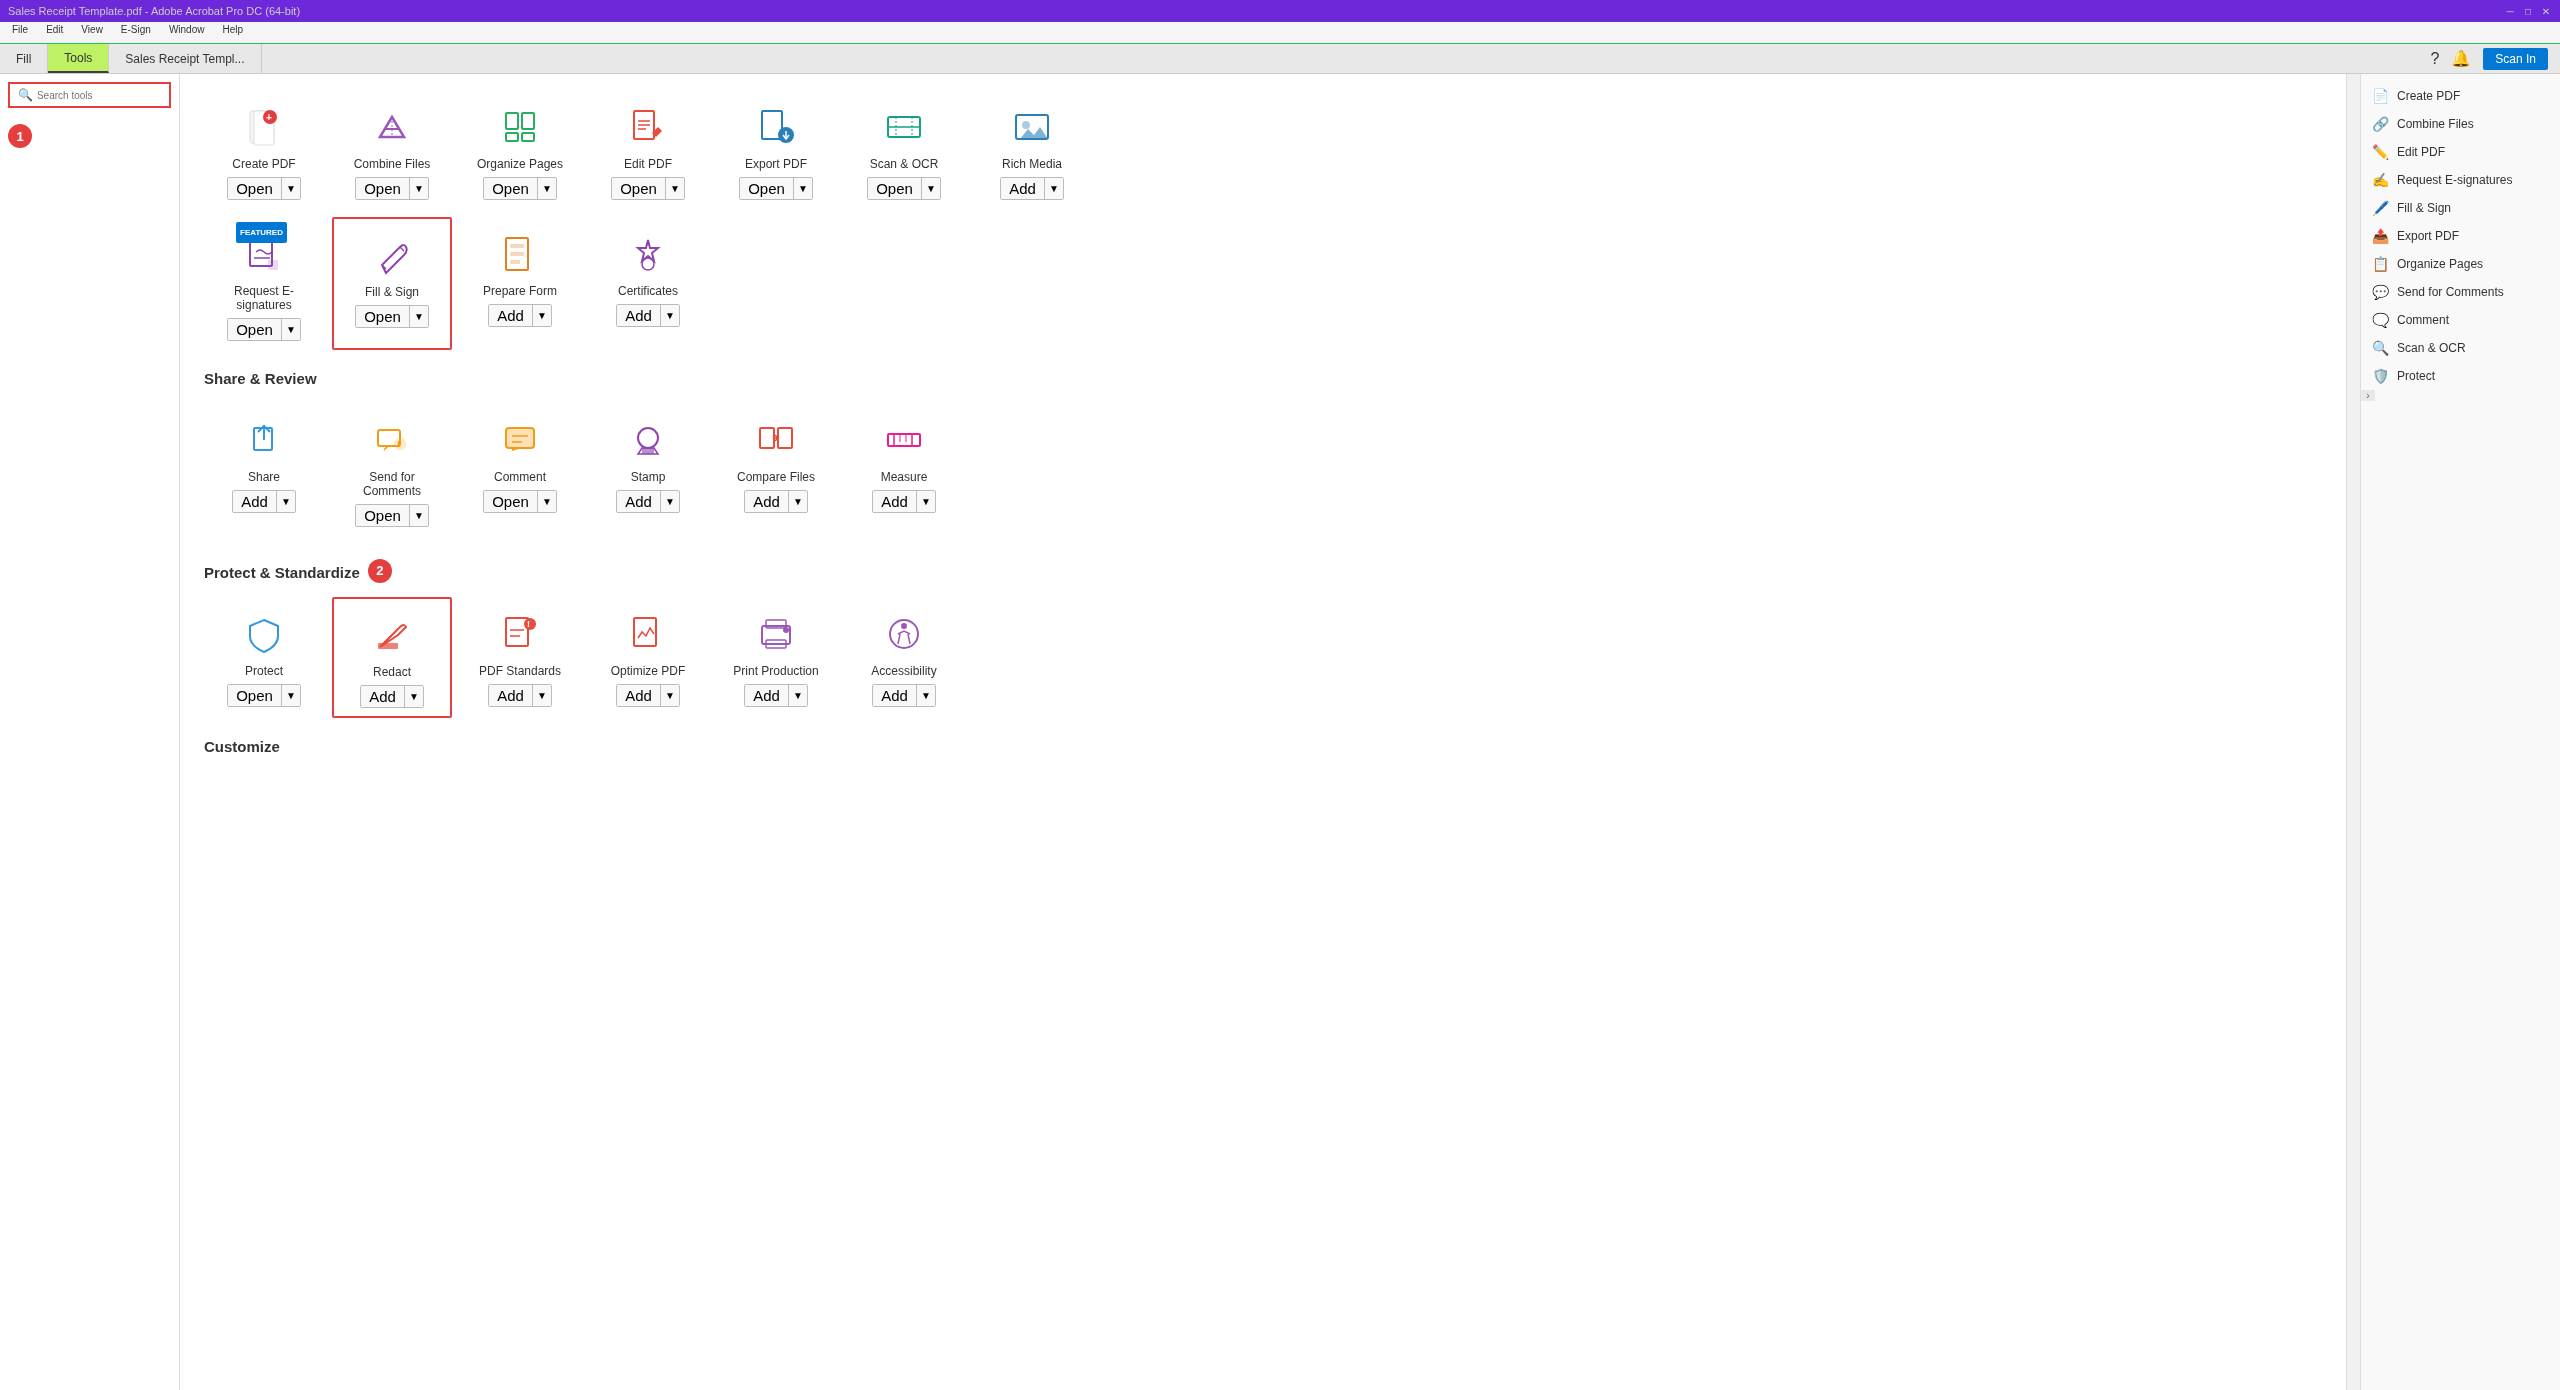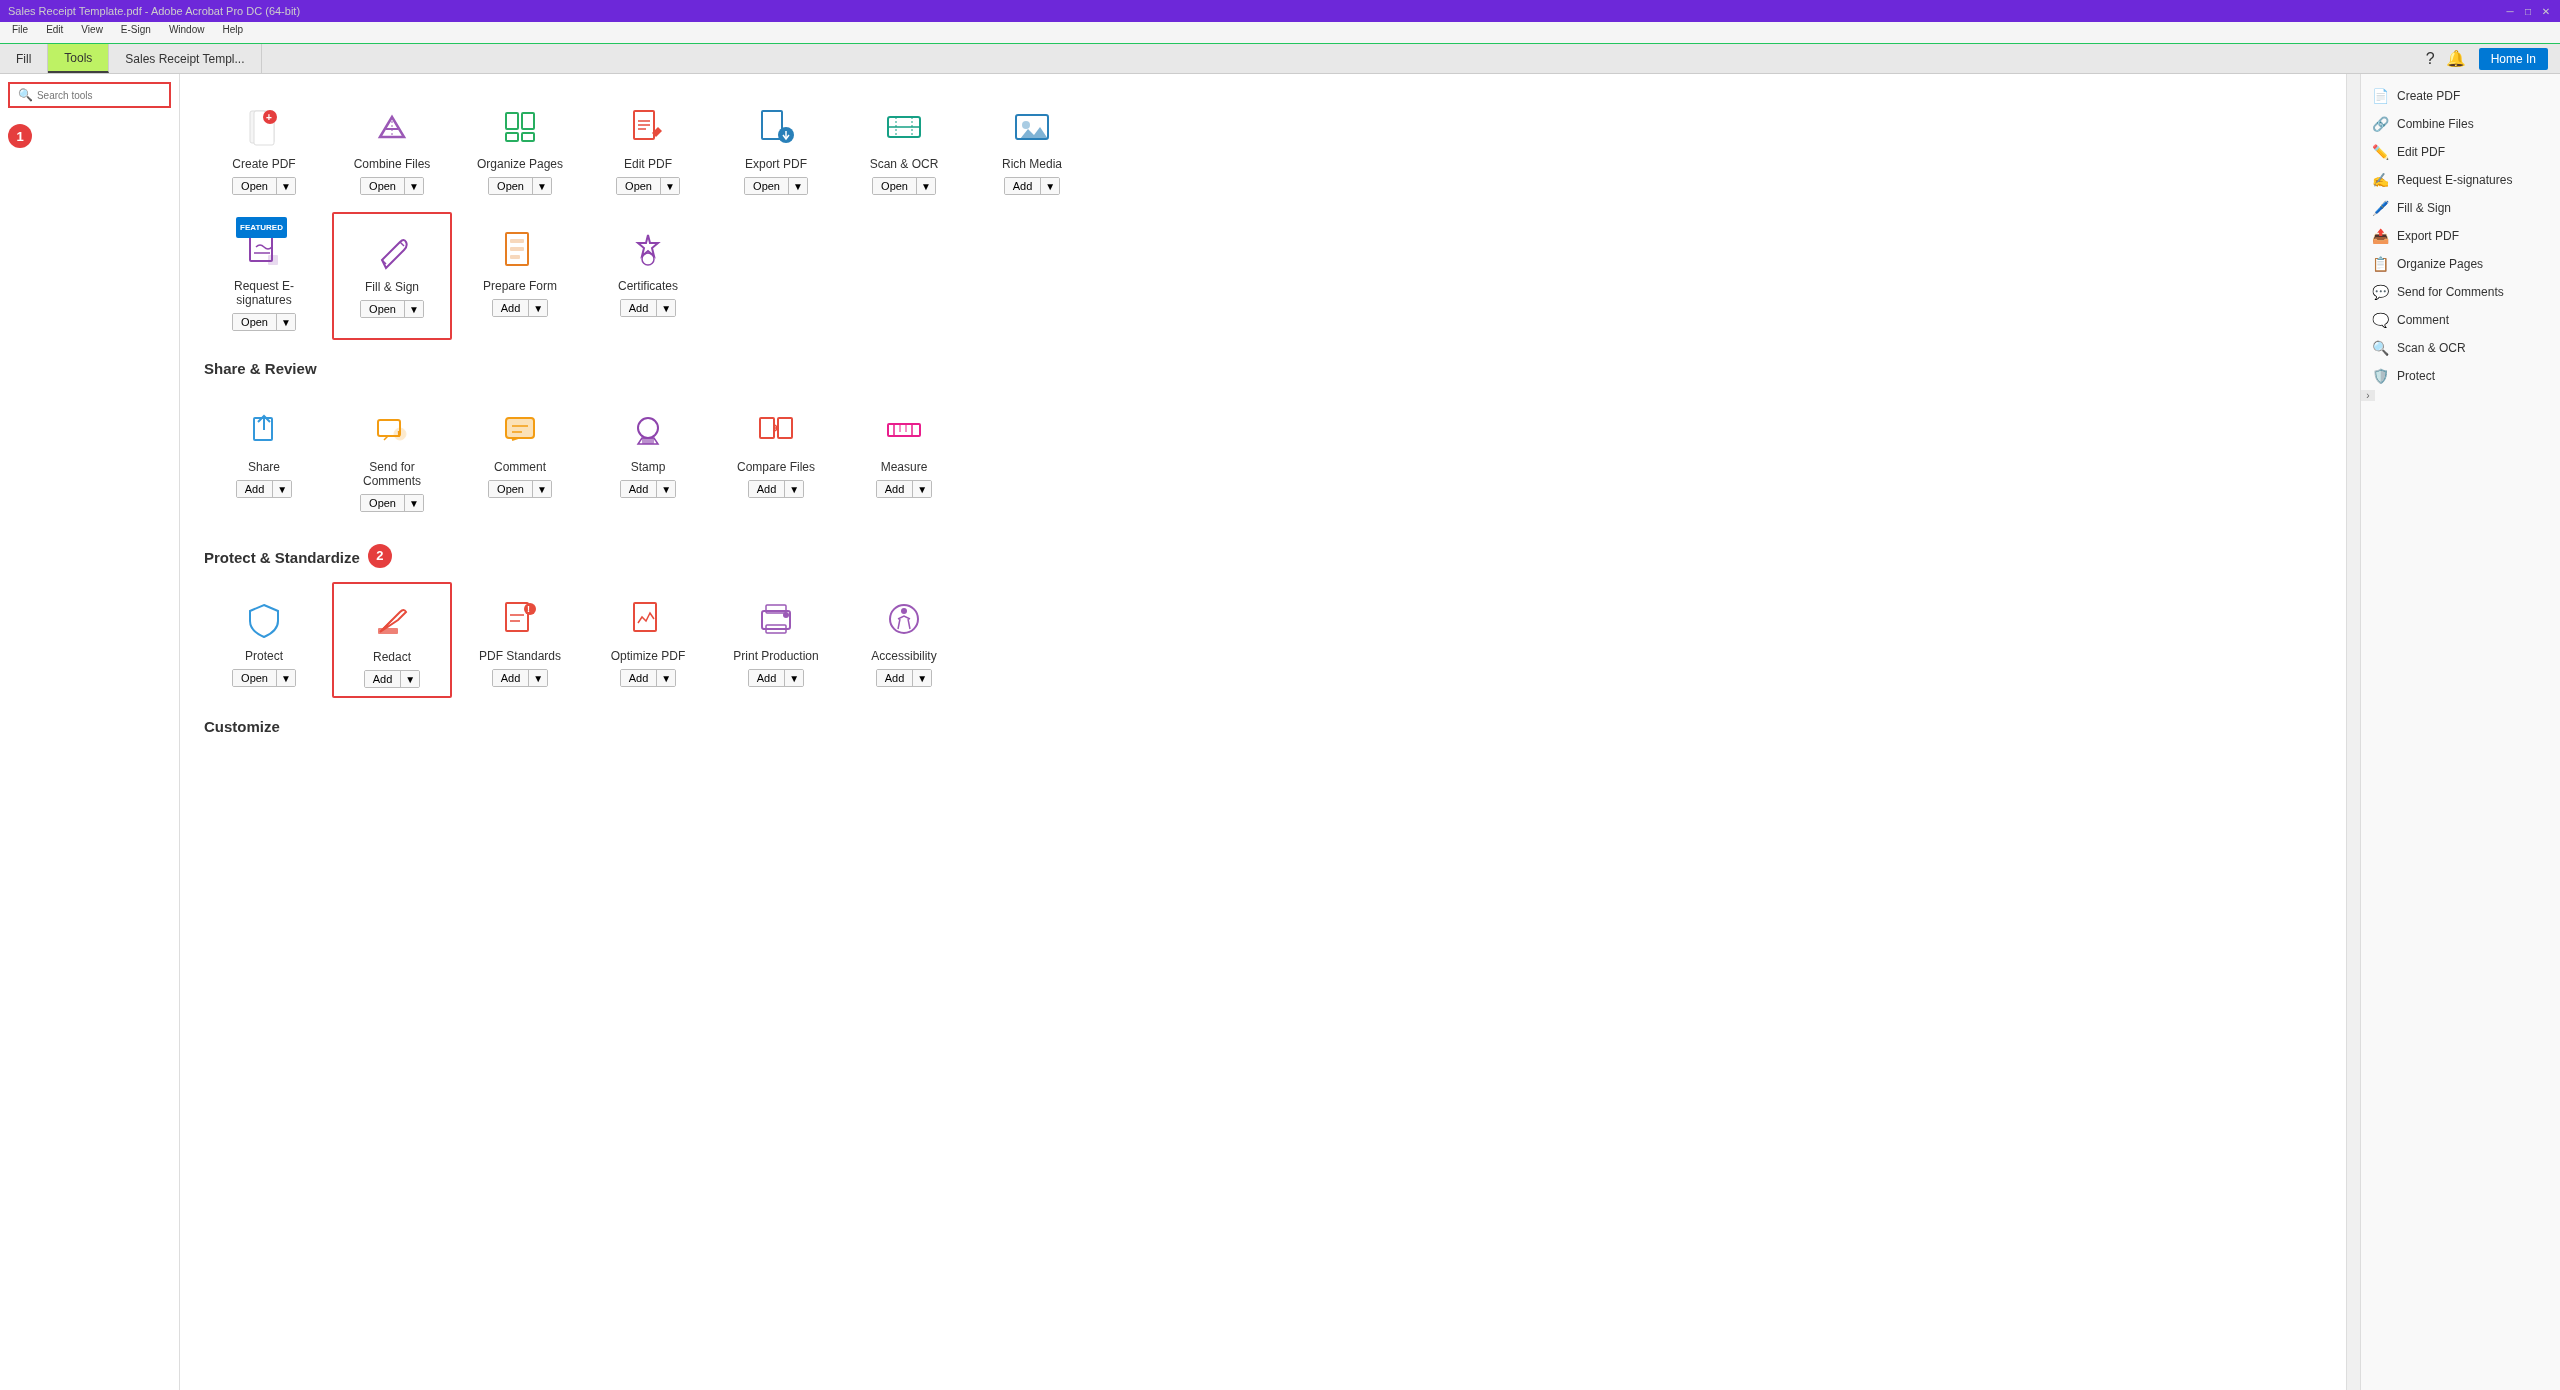--- a/index.html
+++ b/index.html
@@ -204,21 +204,21 @@
       color: #333;
     }
     .tool-btn-group {
       display: flex;
       border: 1px solid #bbb;
       border-radius: 2px;
       overflow: hidden;
     }
     .tool-btn {
       padding: 2px 8px;
-      font-size: 11px;
+      font-size: 15px;
       background: #f8f8f8;
       border: none;
       cursor: pointer;
       border-right: 1px solid #bbb;
     }
     .tool-btn:last-child { border-right: none; }
     .tool-btn-arrow {
       padding: 2px 4px;
       font-size: 10px;
       background: #f8f8f8;
@@ -269,21 +269,21 @@
   <span class="menu-item">Help</span>
 </div>
 
 <div class="tab-bar">
   <div class="tab">Fill</div>
   <div class="tab active">Tools</div>
   <div class="tab">Sales Receipt Templ...</div>
   <div class="tab-actions">
     <span style="font-size:16px; cursor:pointer;">?</span>
     <span style="font-size:16px; cursor:pointer;">🔔</span>
-    <button class="sign-in-btn">Home In</button>
+    <button class="sign-in-btn">Scan In</button>
   </div>
 </div>
 
 <div class="main-layout">
 
   <div class="left-panel">
     <div class="search-box">
       <span style="color:#999; font-size:12px;">🔍</span>
       <input type="text" placeholder="Search tools" style="">
     </div>

